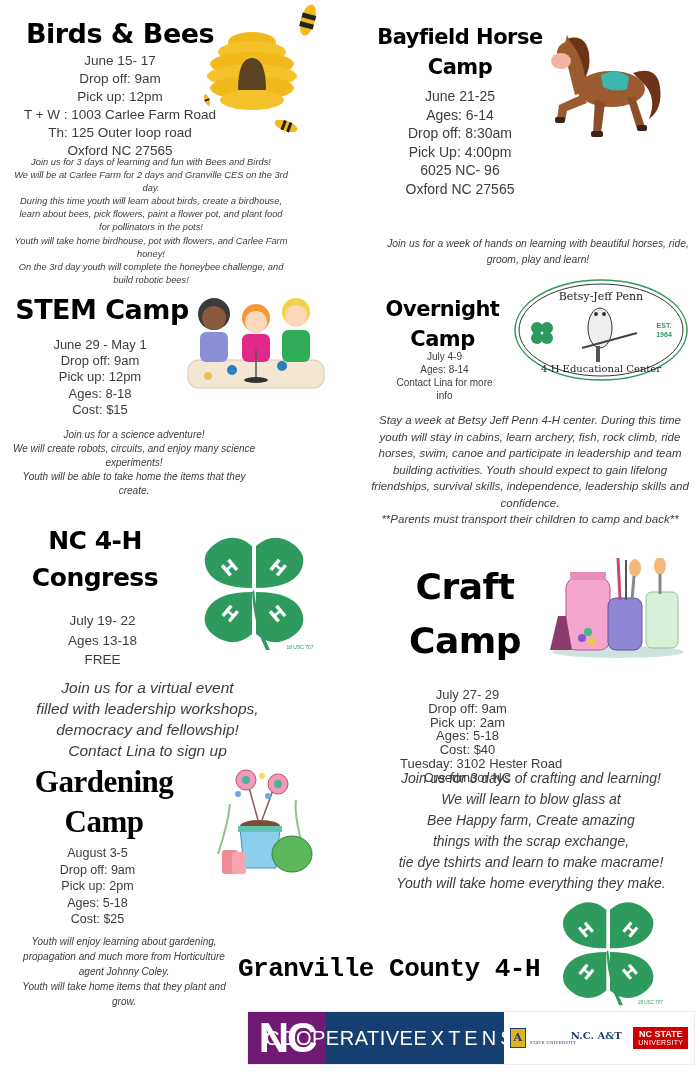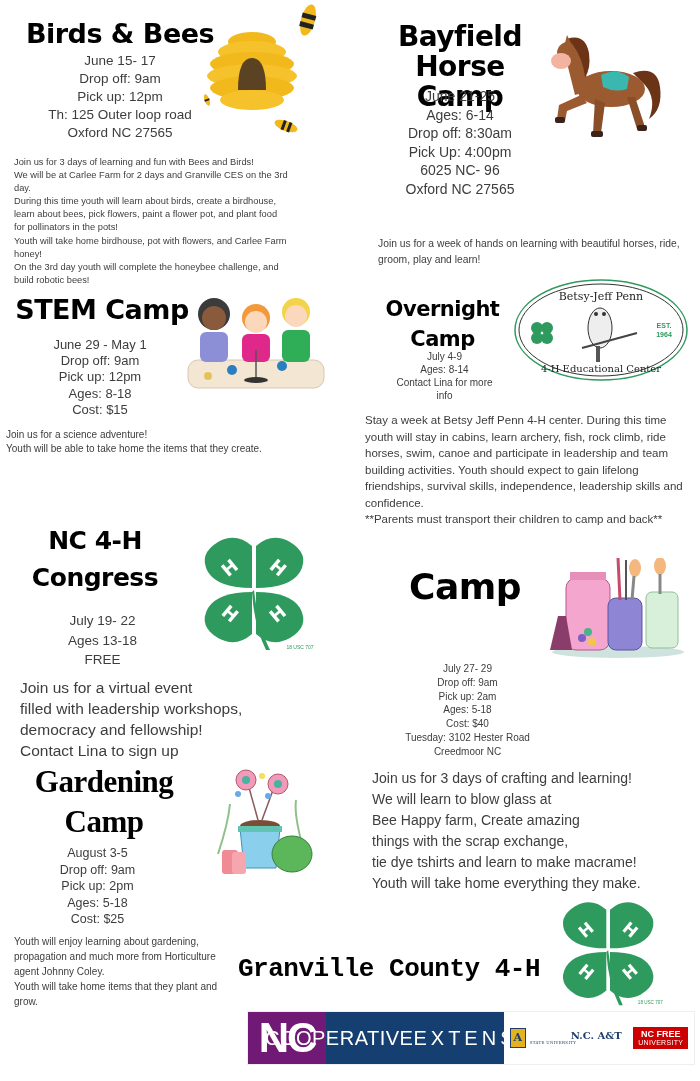--- a/index.html
+++ b/index.html
@@ -2,21 +2,21 @@
 <html><head>
 <meta charset="utf-8">
 <style>
   html, body { margin: 0; padding: 0; background: #ffffff; }
   body { width: 700px; height: 1081px; position: relative; overflow: hidden;
          font-family: "Liberation Sans", "DejaVu Sans", sans-serif; color: #3a3a3a; }
   .abs { position: absolute; }
   .title { font-family: "DejaVu Sans", sans-serif; font-weight: bold; color: #000; text-align: center; line-height: 1.15; letter-spacing: -0.5px; }
   .details { text-align: center; color: #3d3d3d; }
   .details div { white-space: nowrap; }
-  .desc { text-align: left; color: #3d3d3d; }
+  .desc { text-align: center; color: #3d3d3d; font-style: italic; }
   .desc p { margin: 0; }
   svg { display: block; }
   .logo-bar { position: absolute; left: 247px; top: 1011px; width: 446px; height: 52px; display: flex; border: 1px solid #eee; }
   .nc-red { background: #701a75; width: 78px; display: flex; align-items: center; justify-content: center;
             color: #fff; font-family: "Liberation Sans", sans-serif; font-weight: bold; font-size: 42px; letter-spacing: -2px; }
   .nc-blue { background: #153f70; width: 178px; display: flex; flex-direction: row; align-items: center; justify-content: center;
              color: #fff; font-family: "Liberation Sans", sans-serif; line-height: 1.0; }
   .nc-blue .l1 { font-size: 20px; letter-spacing: 0.5px; }
   .nc-blue .l2 { font-size: 20px; font-weight: normal; letter-spacing: 4px; }
   .partner-area { flex: 1; display: flex; align-items: center; justify-content: space-around; background: #fff; }
@@ -30,20 +30,21 @@
   .ncstate .u { font-size: 7px; letter-spacing: 0.3px; }
 </style>
 </head>
 <body>
 
 <div class="abs title" style="left:20px; top:18px; width:200px; font-size:27px;">Birds &amp; Bees</div>
 <div class="abs details" style="left:20px; top:52px; width:200px; font-size:13.5px; line-height:18px;">
   <div>June 15- 17</div>
   <div>Drop off: 9am</div>
   <div>Pick up: 12pm</div>
+  <div>T + W : 1003 Carlee Farm Road</div>
   <div>Th: 125 Outer loop road</div>
   <div>Oxford NC 27565</div>
 </div>
 <div class="abs desc" style="left:14px; top:156px; width:274px; font-size:9.3px; line-height:13.1px;">
   <p>Join us for 3 days of learning and fun with Bees and Birds!</p>
   <p>We will be at Carlee Farm for 2 days and Granville CES on the 3rd day.</p>
   <p>During this time youth will  learn about birds, create a birdhouse, learn about bees, pick flowers, paint a flower pot, and plant food for pollinators in the pots!</p>
   <p>Youth will take home birdhouse, pot with flowers, and Carlee Farm honey!</p>
   <p>On the 3rd day youth will complete the honeybee challenge, and build robotic bees!</p>
 </div>
@@ -66,21 +67,21 @@
       <rect x="-5" y="-4" width="10" height="3" fill="#222"></rect>
       <rect x="-5" y="2" width="10" height="3" fill="#222"></rect>
     </g>
     <g transform="translate(7,100) rotate(-20)">
       <ellipse cx="0" cy="0" rx="2.5" ry="6" fill="#f2b91c"></ellipse>
       <rect x="-2.5" y="-1" width="5" height="2" fill="#222"></rect>
     </g>
   </svg>
 </div>
 
-<div class="abs title" style="left:375px; top:22px; width:170px; font-size:28px; line-height:30px;">
+<div class="abs title" style="left:375px; top:22px; width:170px; font-size:21px; line-height:30px;">
   <div>Bayfield Horse</div>
   <div>Camp</div>
 </div>
 <div class="abs details" style="left:375px; top:87px; width:170px; font-size:14px; line-height:18.5px;">
   <div>June 21-25</div>
   <div>Ages: 6-14</div>
   <div>Drop off: 8:30am</div>
   <div>Pick Up: 4:00pm</div>
   <div>6025 NC- 96</div>
   <div>Oxford NC 27565</div>
@@ -110,20 +111,21 @@
 <div class="abs title" style="left:14px; top:294px; width:176px; font-size:27px;">STEM Camp</div>
 <div class="abs details" style="left:40px; top:337px; width:120px; font-size:13px; line-height:16.2px;">
   <div>June 29 - May 1</div>
   <div>Drop off: 9am</div>
   <div>Pick up: 12pm</div>
   <div>Ages: 8-18</div>
   <div>Cost: $15</div>
 </div>
 <div class="abs desc" style="left:6px; top:428px; width:256px; font-size:10px; line-height:14px;">
   <p>Join us for a science adventure!</p>
+  <p>We will create robots, circuits, and enjoy many science experiments!</p>
   <p>Youth will be able to take home the items that they create.</p>
 </div>
 <div class="abs" style="left:186px; top:292px; width:140px; height:100px;">
   <svg width="140" height="100" viewBox="0 0 140 100">
     <rect x="2" y="68" width="136" height="28" rx="10" fill="#f3e6d2" stroke="#d8c8b0"></rect>
     <circle cx="28" cy="22" r="16" fill="#3b3b3b"></circle>
     <circle cx="28" cy="26" r="12" fill="#8a5a3c"></circle>
     <rect x="14" y="40" width="28" height="30" rx="6" fill="#8d8fd6"></rect>
     <circle cx="70" cy="26" r="14" fill="#f29a3a"></circle>
     <circle cx="70" cy="30" r="11" fill="#fbd8bc"></circle>
@@ -202,23 +204,24 @@
       <text x="34" y="42" transform="rotate(-40 34 36)">H</text>
       <text x="82" y="42" transform="rotate(40 82 36)">H</text>
       <text x="34" y="88" transform="rotate(40 34 82)">H</text>
       <text x="82" y="88" transform="rotate(-40 82 82)">H</text>
     </g>
     <text x="104" y="117" text-anchor="middle" font-family="Liberation Sans, sans-serif" font-size="5" fill="#2f9a5e">18 USC 707</text>
   </svg>
 </div>
 
 <div class="abs title" style="left:400px; top:560px; width:130px; font-size:36px; line-height:54px;">
+  <div>Craft</div>
   <div>Camp</div>
 </div>
-<div class="abs details" style="left:400px; top:662px; width:135px; font-size:10px; line-height:13.8px;">
+<div class="abs details" style="left:400px; top:688px; width:135px; font-size:13px; line-height:13.8px;">
   <div>July 27- 29</div>
   <div>Drop off: 9am</div>
   <div>Pick up: 2am</div>
   <div>Ages: 5-18</div>
   <div>Cost: $40</div>
   <div>Tuesday: 3102 Hester Road</div>
   <div>Creedmoor NC</div>
 </div>
 <div class="abs desc" style="left:372px; top:768px; width:318px; font-size:14px; line-height:21px;">
   <p>Join us for 3 days of crafting and learning!</p>
@@ -313,17 +316,17 @@
   </div>
   <div class="partner-area">
     <div class="aandt">
       <div class="a-mark">A</div>
       <div class="txt">
         <div class="n">N.C. A&amp;T</div>
         <div class="s">STATE UNIVERSITY</div>
       </div>
     </div>
     <div class="ncstate">
-      <div class="n">NC FREE</div>
+      <div class="n">NC STATE</div>
       <div class="u">UNIVERSITY</div>
     </div>
   </div>
 </div>
 
 </body></html>

